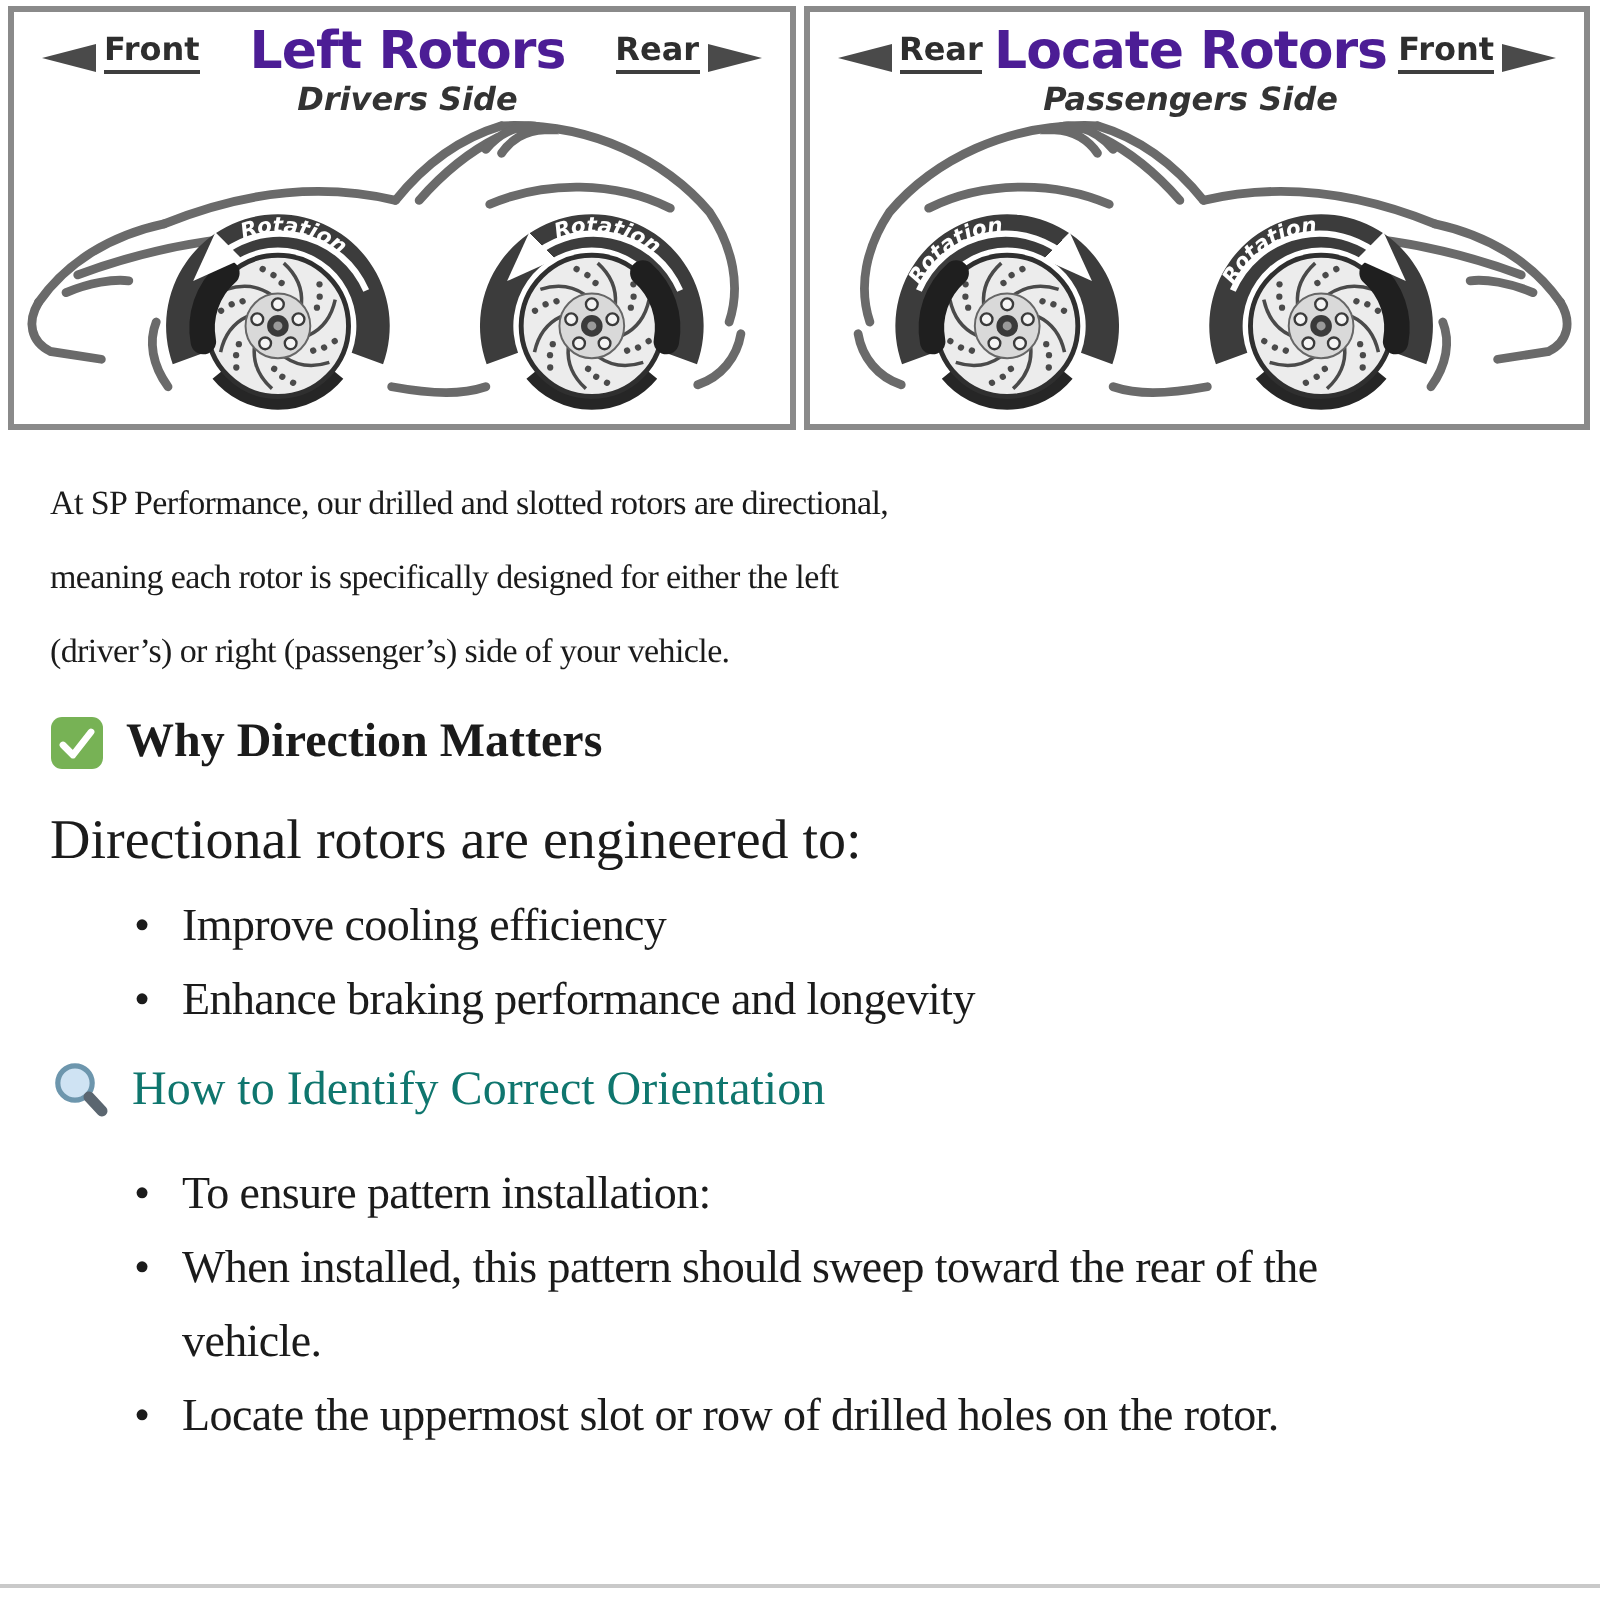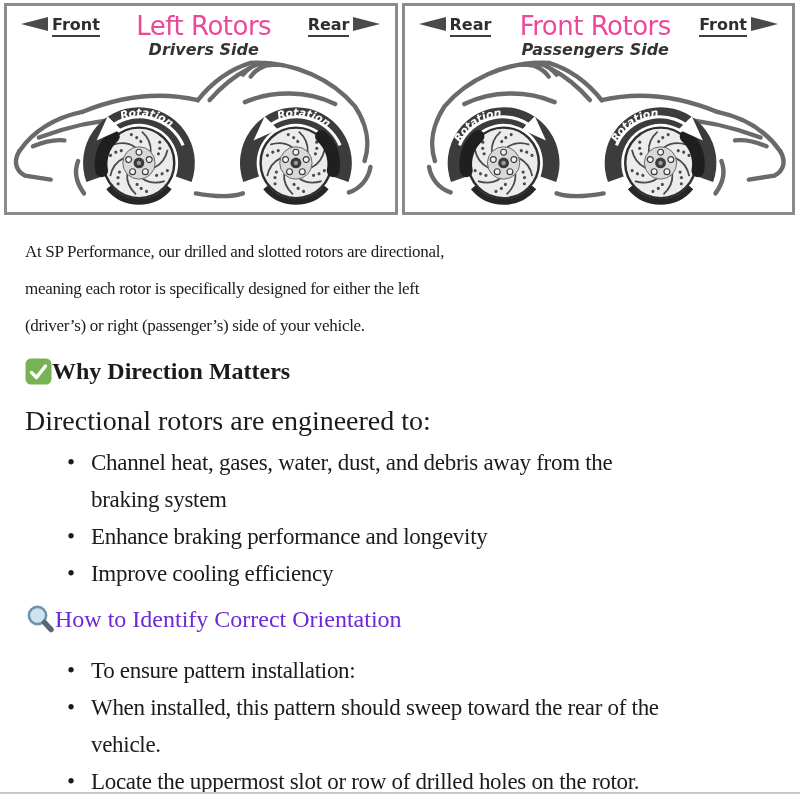--- a/index.html
+++ b/index.html
@@ -7,34 +7,34 @@
               font-family:"Liberation Serif","DejaVu Serif",serif; color:#1b1b1b; }
 
   
   .diagram { position:relative; height:215px; padding:3px 5px 0 4px;
              display:flex; gap:4px; }
   .panel { position:relative; flex:1; border:3px solid #8a8a8a; background:#fff; }
   .car-svg { position:absolute; inset:0; width:100%; height:100%; }
   .panel-header { position:absolute; top:6px; left:0; right:0;
                   display:flex; justify-content:space-between; align-items:flex-start;
                   padding:0 12px; font-family:"DejaVu Sans","Liberation Sans",sans-serif; }
-  .dir { display:flex; align-items:flex-start; gap:3px; margin-top:4px; }
+  .dir { display:flex; align-items:flex-end; gap:3px; margin-top:4px; }
   .dir-text { font-size:16px; font-weight:bold; color:#2e2e2e;
               border-bottom:2.5px solid #3e3e3e; padding-bottom:1px; line-height:1.1; }
   .arr { display:block; }
   .panel-title-wrap { text-align:center; margin-top:1px; }
-  .panel-title { font-size:26px; font-weight:normal; color:#ec4899; letter-spacing:-0.5px; line-height:1.05; }
+  .panel-title { font-size:26px; font-weight:bold; color:#4c1d95; letter-spacing:-0.5px; line-height:1.05; }
   .panel-subtitle { font-size:16px; font-weight:bold; font-style:italic; color:#333; }
 
   
   .article { padding:0 25px; }
   .intro { margin-top:18px; font-size:17px; line-height:37px; letter-spacing:-0.3px; white-space:pre-line; }
-  .h { display:flex; align-items:center; margin-top:10px; line-height:34px; }
+  .h { display:flex; align-items:center; gap:11px; margin-top:10px; line-height:34px; }
   .h .h-text { font-size:24px; font-weight:bold; }
-  .h.h-light .h-text { font-weight:normal; color:#6d28d9; }
+  .h.h-light .h-text { font-weight:normal; color:#0f766e; }
   .lead { margin-top:14px; font-size:28px; line-height:37px; }
   ul.blist { list-style:none; margin-top:5px; }
   ul.blist.second { margin-top:16px; }
   ul.blist li { position:relative; margin-left:40px; padding-left:26px;
                 font-size:23px; line-height:37px; letter-spacing:-0.3px; white-space:pre-line; }
   ul.blist li::before { content:"\2022"; position:absolute; left:2px; top:0; font-size:23px; }
   .bottom-rule { position:absolute; left:0; top:792px; width:800px; height:2px; background:#c9c9c9; }
 </style>
 </head>
 <body>
@@ -207,21 +207,21 @@
       </svg>
 
       <div class="panel-header">
         <div class="dir">
           <svg class="arr" width="30" height="16">
               <polygon points="29,1 2,8 29,15" fill="#4a4a4a"></polygon>
             </svg>
           <span class="dir-text">Rear</span>
         </div>
         <div class="panel-title-wrap">
-          <div class="panel-title">Front Rotors</div>
+          <div class="panel-title">Locate Rotors</div>
           <div class="panel-subtitle">Passengers Side</div>
         </div>
         <div class="dir">
           <span class="dir-text">Front</span>
           <svg class="arr" width="30" height="16">
               <polygon points="1,1 28,8 1,15" fill="#4a4a4a"></polygon>
             </svg>
         </div>
       </div>
     </section>
@@ -236,24 +236,22 @@
       <svg width="27" height="27" viewBox="0 0 27 27">
         <rect x="0.5" y="0.5" width="26" height="26" rx="5.5" fill="#77b255"></rect>
         <path d="M 6.5 14.5 L 11.5 19.5 L 20.5 8" stroke="#fff" stroke-width="3.4" fill="none" stroke-linecap="round" stroke-linejoin="round"></path>
       </svg>
       <span class="h-text">Why Direction Matters</span>
     </h2>
 
     <p class="lead">Directional rotors are engineered to:</p>
 
     <ul class="blist">
-      <li>Channel heat, gases, water, dust, and debris away from the
-braking system</li>
+      <li>Improve cooling efficiency</li>
       <li>Enhance braking performance and longevity</li>
-      <li>Improve cooling efficiency</li>
     </ul>
 
     <h2 class="h h-light">
       <svg width="30" height="30" viewBox="0 0 30 30">
         <circle cx="12.5" cy="11.5" r="8.6" fill="#cfe3f3" stroke="#6d96ad" stroke-width="2.6"></circle>
         <line x1="19.5" y1="18.5" x2="26" y2="25.5" stroke="#5b6670" stroke-width="5.5" stroke-linecap="round"></line>
       </svg>
       <span class="h-text">How to Identify Correct Orientation</span>
     </h2>
 

